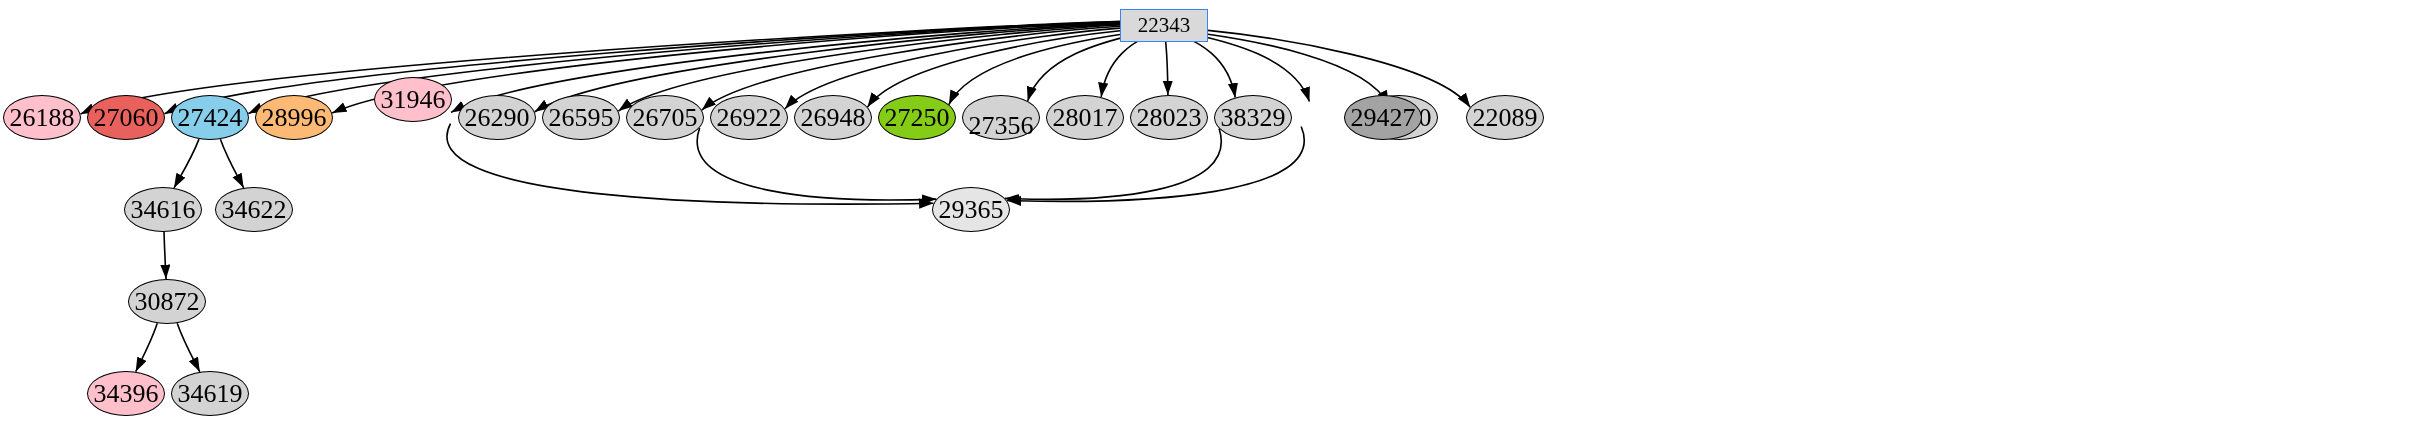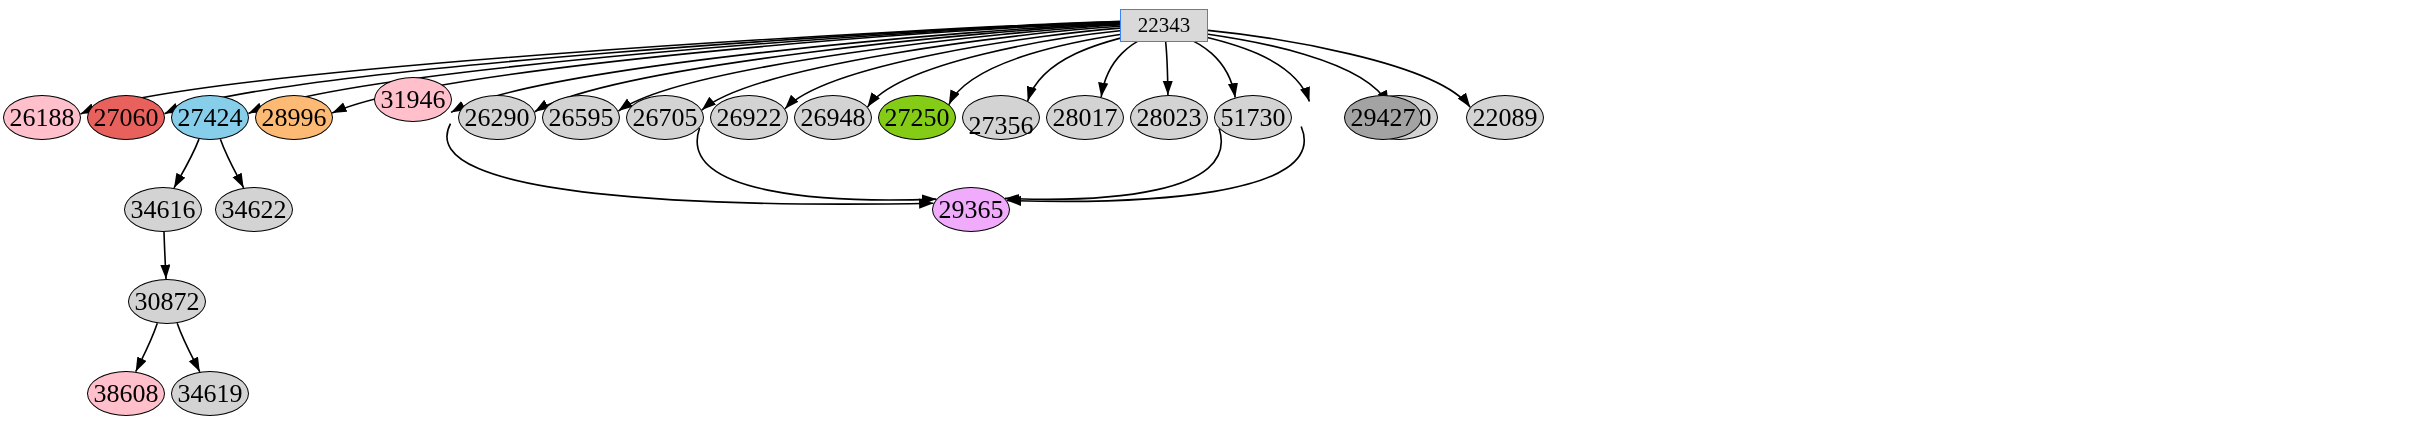--- a/index.html
+++ b/index.html
@@ -134,43 +134,43 @@
       <div class="node ellipse" style="left: 962px; top: 95px; width: 78px; height: 45px; background: rgb(211, 211, 211); align-items: flex-end;">
         <span class="node-label">27356</span>
       </div>
       <div class="node ellipse" style="left: 1046px; top: 95px; width: 78px; height: 45px; background: rgb(211, 211, 211);">
         <span class="node-label">28017</span>
       </div>
       <div class="node ellipse" style="left: 1130px; top: 95px; width: 78px; height: 45px; background: rgb(211, 211, 211);">
         <span class="node-label">28023</span>
       </div>
       <div class="node ellipse" style="left: 1214px; top: 95px; width: 78px; height: 45px; background: rgb(211, 211, 211);">
-        <span class="node-label">51730</span>
+        <span class="node-label">38329</span>
       </div>
       <div class="node ellipse" style="left: 1360px; top: 95px; width: 78px; height: 45px; background: rgb(211, 211, 211);">
         <span class="node-label">29330</span>
       </div>
       <div class="node ellipse" style="left: 1344px; top: 95px; width: 78px; height: 45px; background: #a3a3a3;">
         <span class="node-label">29427</span>
       </div>
       <div class="node ellipse" style="left: 1466px; top: 95px; width: 78px; height: 45px; background: rgb(211, 211, 211);">
         <span class="node-label">22089</span>
       </div>
-      <div class="node ellipse" style="left: 932px; top: 187px; width: 78px; height: 45px; background: #f0abfc;">
+      <div class="node ellipse" style="left: 932px; top: 187px; width: 78px; height: 45px; background: #e5e5e5;">
         <span class="node-label">29365</span>
       </div>
       <div class="node ellipse" style="left: 124px; top: 187px; width: 78px; height: 45px; background: rgb(211, 211, 211);">
         <span class="node-label">34616</span>
       </div>
       <div class="node ellipse" style="left: 215px; top: 187px; width: 78px; height: 45px; background: rgb(211, 211, 211);">
         <span class="node-label">34622</span>
       </div>
       <div class="node ellipse" style="left: 128px; top: 279px; width: 78px; height: 45px; background: rgb(211, 211, 211);">
         <span class="node-label">30872</span>
       </div>
       <div class="node ellipse" style="left: 87px; top: 371px; width: 78px; height: 45px; background: rgb(255, 192, 203);">
-        <span class="node-label">38608</span>
+        <span class="node-label">34396</span>
       </div>
       <div class="node ellipse" style="left: 171px; top: 371px; width: 78px; height: 45px; background: rgb(211, 211, 211);">
         <span class="node-label">34619</span>
       </div>
     </div>
 </div>
 
 </body></html>

